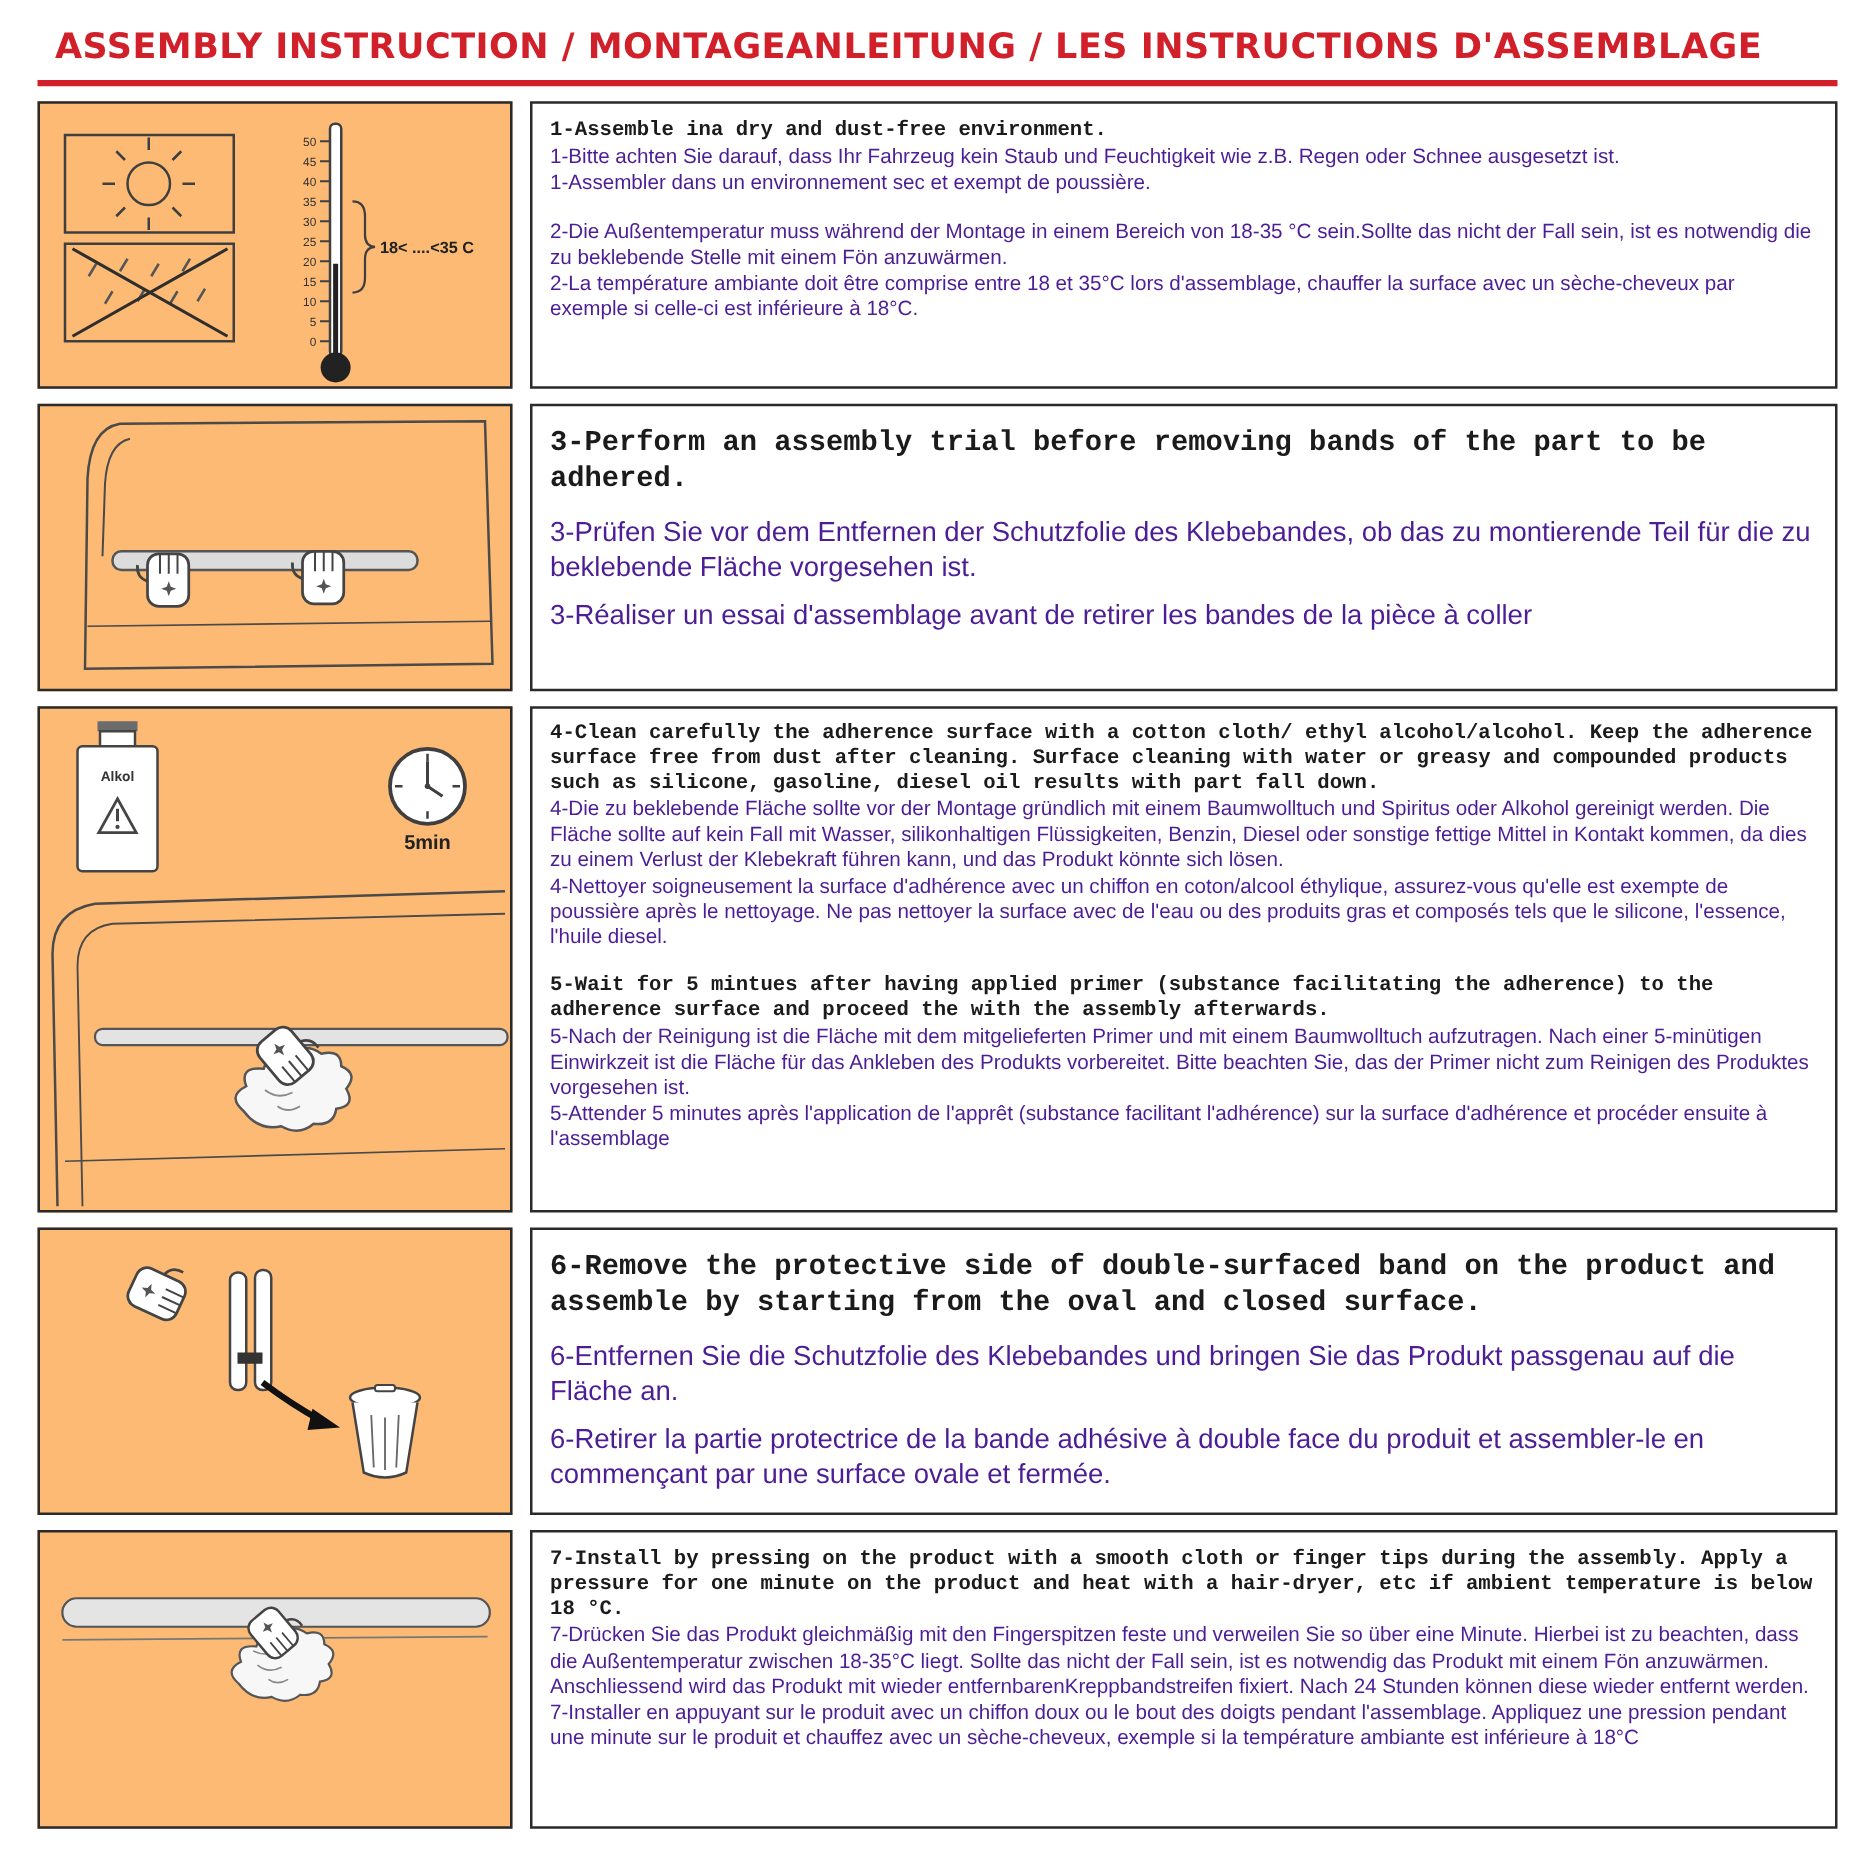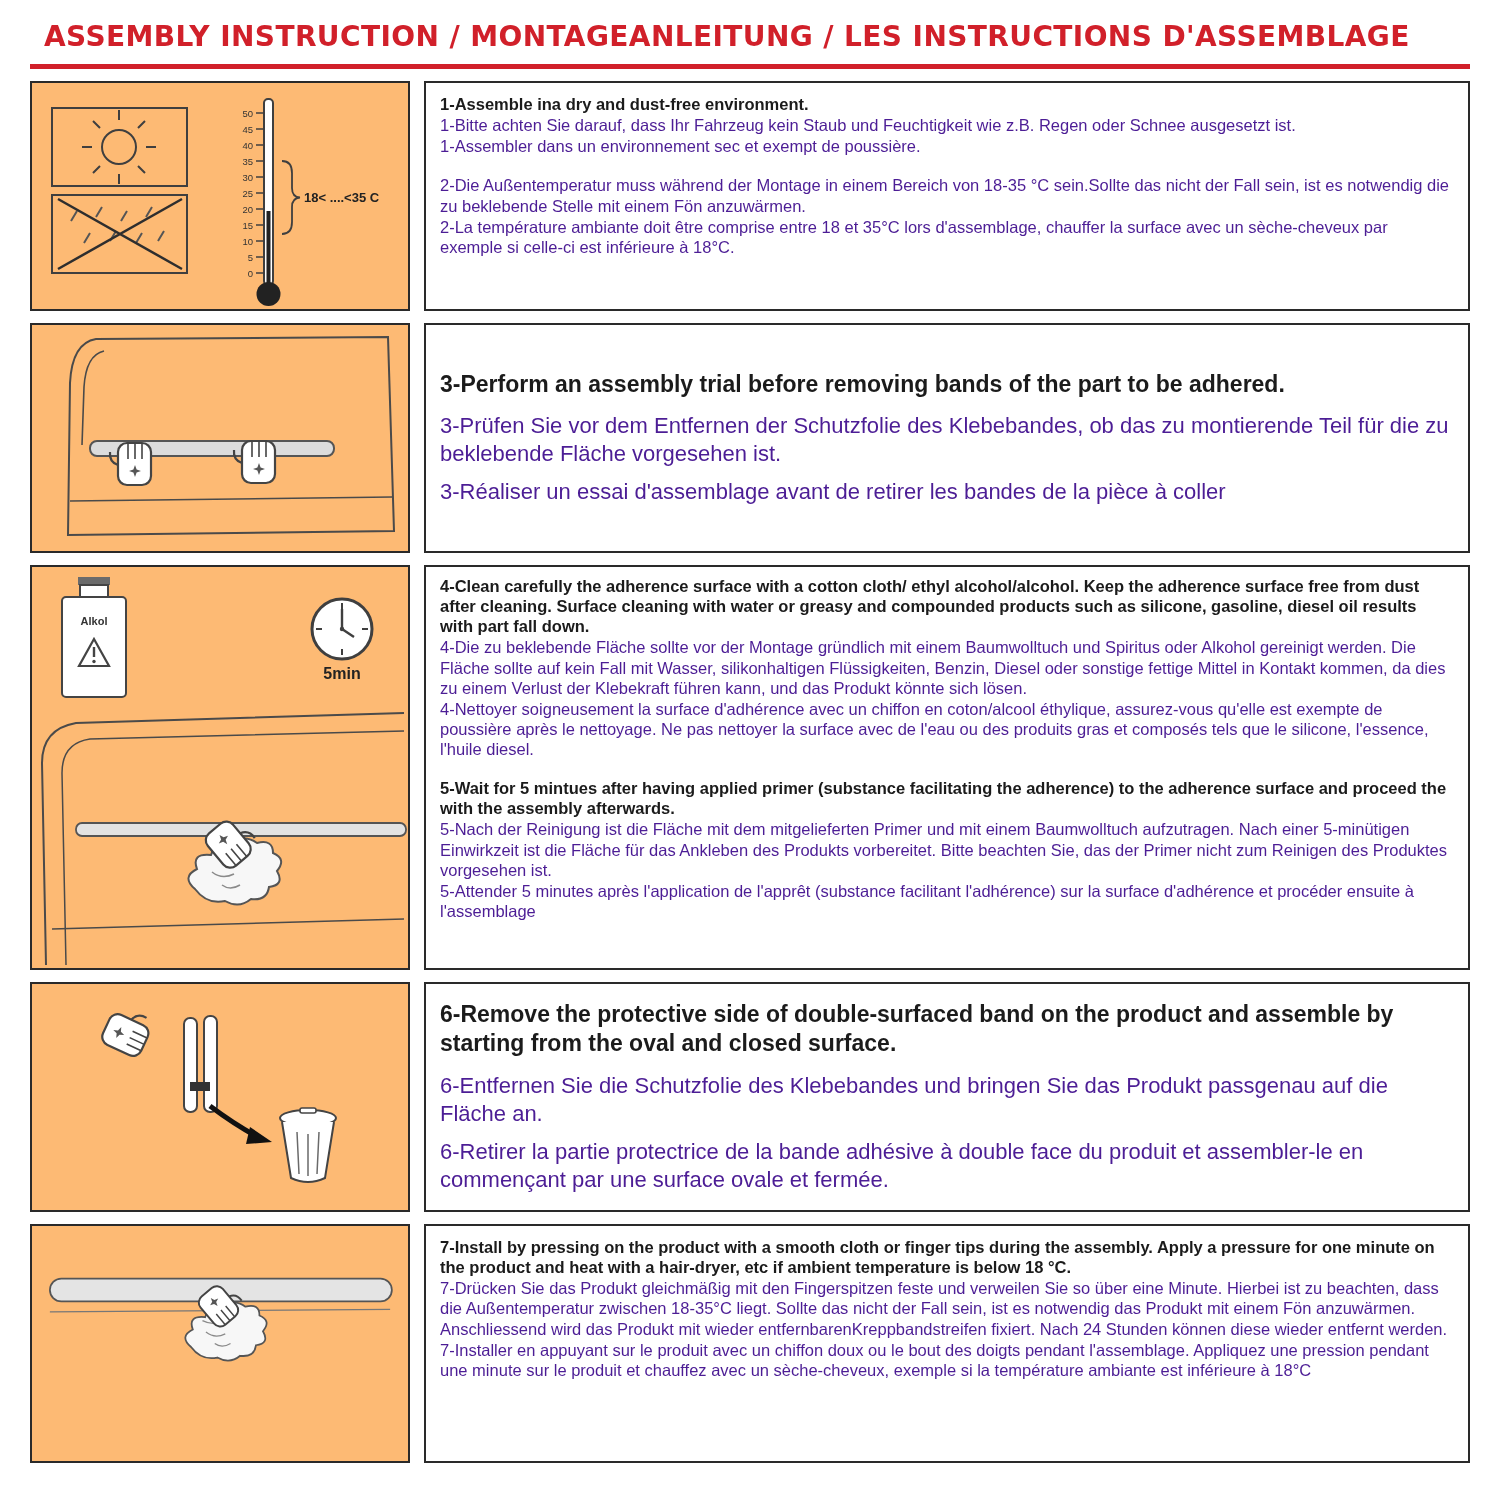--- a/index.html
+++ b/index.html
@@ -15,24 +15,24 @@
     font-family:"DejaVu Sans",sans-serif; white-space:nowrap; padding-left:14px;
   }
   .title-rule { height:5px; background:#d1202a; margin-top:11px; }
   .row { display:flex; gap:14px; margin-top:12px; }
   .row-1{height:230px}.row-2{height:230px}.row-3{height:405px}.row-4{height:230px}.row-5{height:239px}
   .illus { flex:0 0 380px; width:380px; border:2px solid #2a2a2a; background:#fdba74; }
   .illus svg { width:100%; height:100%; display:block; }
   .textbox { flex:1; border:2px solid #2a2a2a; background:#fff; padding:10px 14px; }
   .t-small { font-size:16.5px; line-height:1.22; }
   .t-small p { margin:1px 0; }
-  .t-big { font-size:22px; line-height:1.28; display:flex; flex-direction:column; justify-content:center; }
+  .t-big { font-size:22px; line-height:1.28; display:flex; flex-direction:column; }
   .t-big p { margin:5px 0; }
   .t-big .pb { font-size:23px; margin-bottom:8px; }
-  .pb { font-weight:bold; color:#1b1b1b; }
+  .pb { font-weight:bold; color:#1b1b1b;font-family:Liberation Mono, monospace; }
   .pn { color:#4c1d95; }
   .sp { height:17px; }
   .row-3 .textbox { padding-top:8px; }
   .row-5 .textbox { position:relative; }
   .logo {
     position:absolute; right:10px; bottom:2px; line-height:.95;
     font-family:"DejaVu Sans",sans-serif; font-weight:bold; font-size:70px; letter-spacing:1px;
   }
   .l-red { color:#e2231a; } .l-gray { color:#9da0a3; }
   svg text { font-family:"Liberation Sans","DejaVu Sans",sans-serif; }

